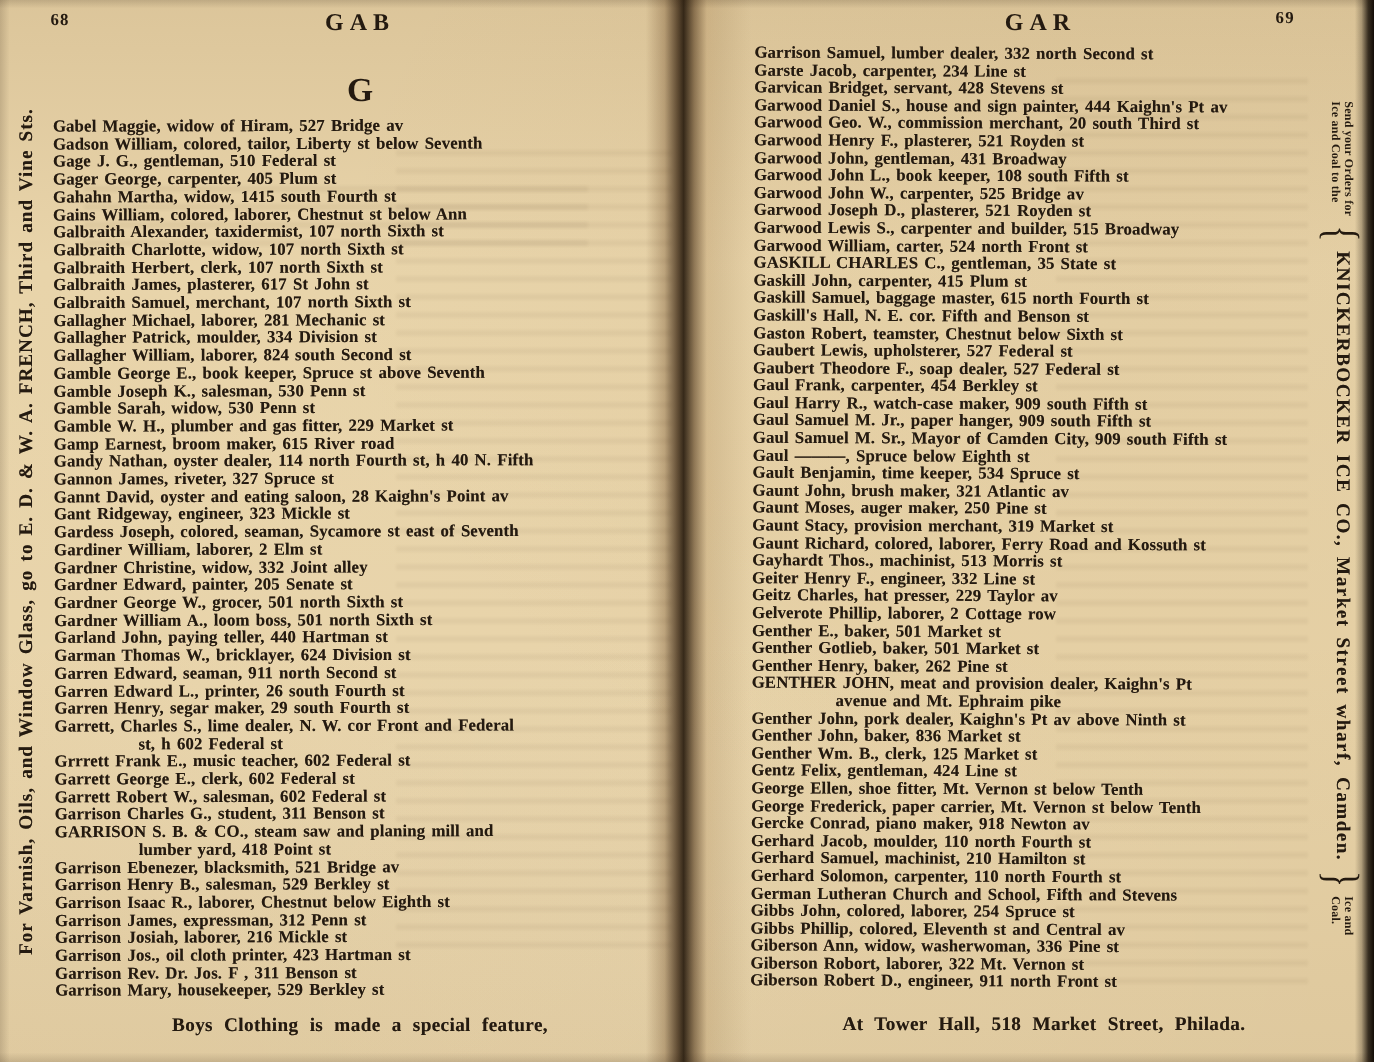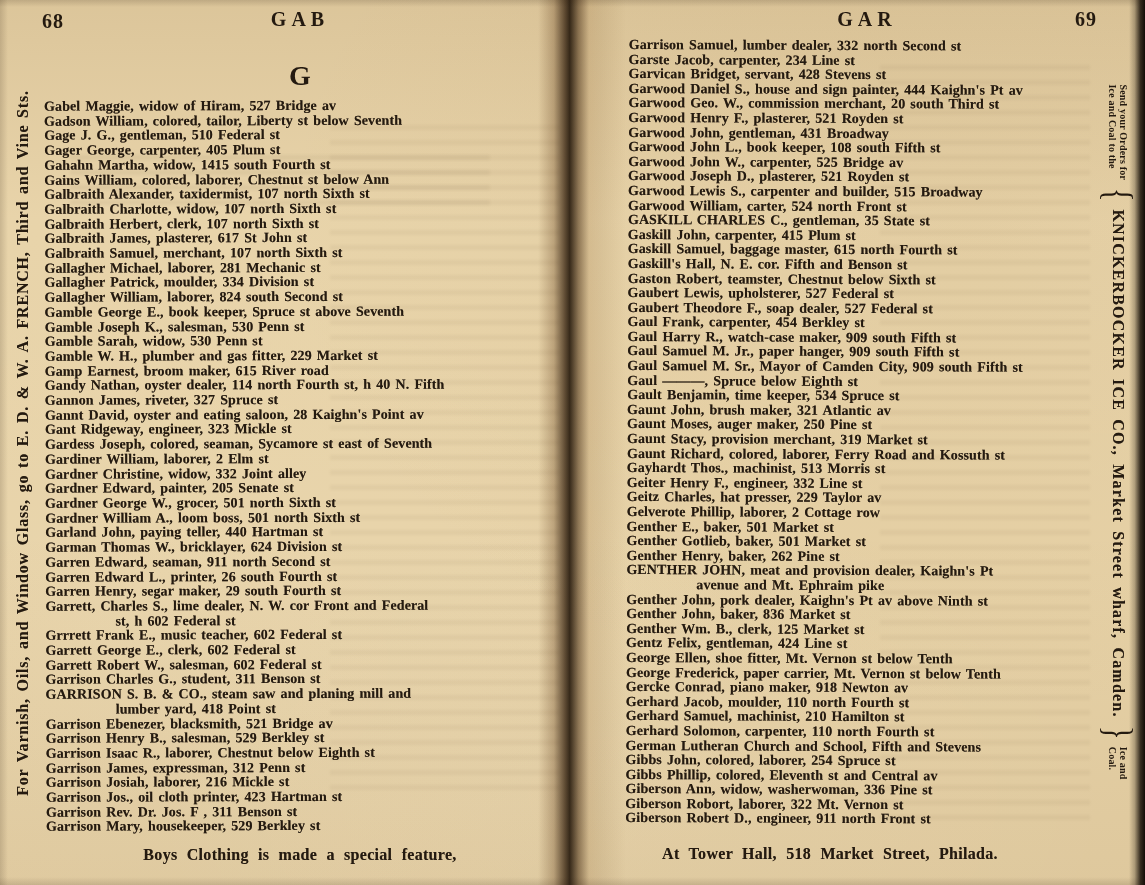--- a/index.html
+++ b/index.html
@@ -29,21 +29,21 @@
     background:linear-gradient(90deg, rgba(40,25,10,0.16), rgba(0,0,0,0)); }
   .edge-top { position:absolute; top:0; left:0; width:100%; height:7px; pointer-events:none;
     background:linear-gradient(180deg, rgba(40,25,10,0.16), rgba(0,0,0,0)); }
   .edge-bottom { position:absolute; bottom:0; left:0; width:100%; height:8px; pointer-events:none;
     background:linear-gradient(0deg, rgba(40,25,10,0.14), rgba(0,0,0,0)); }
 
   .ghost { position:absolute; opacity:0.05; filter:blur(1.5px); pointer-events:none;
     background:repeating-linear-gradient(180deg,
       rgba(70,50,25,0) 0 5px, rgba(70,50,25,0.9) 5px 10px, rgba(70,50,25,0) 10px 15px); }
 
-  .pageno { position:absolute; font-size:20px; font-weight:bold; letter-spacing:1px; }
+  .pageno { position:absolute; font-size:14px; font-weight:bold; letter-spacing:1px; }
   .running-head { position:absolute; text-align:center; font-size:20px; font-weight:bold; letter-spacing:5px; }
   .section-letter { position:absolute; text-align:center; font-size:28px; font-weight:bold; }
 
   .entries { position:absolute; }
   .entry { white-space:nowrap; font-weight:bold; letter-spacing:0.1px; word-spacing:1.5px;
     text-shadow:0 0 0.4px rgba(36,26,16,0.55); }
   .left-entries  { left:45px;  top:99px;  width:524px; transform:rotate(-0.15deg); }
   .right-entries { left:627px; top:39px;  width:470px; transform:rotate(0.25deg); }
   .left-entries .entry  { font-size:14px; line-height:14.7px; }
   .right-entries .entry { font-size:14px; line-height:14.6px; }
@@ -128,21 +128,21 @@
       <div class="entry">Garrison Josiah, laborer, 216 Mickle st</div>
       <div class="entry">Garrison Jos., oil cloth printer, 423 Hartman st</div>
       <div class="entry">Garrison Rev. Dr. Jos. F , 311 Benson st</div>
       <div class="entry">Garrison Mary, housekeeper, 529 Berkley st</div>
     </div>
   <div class="footer-line" style="left:60px; top:846px; width:480px;text-align:center;">Boys Clothing is made a special feature,</div>
 </div>
 
 <div>
   <div class="running-head" style="left:637px; top:8px; width:460px;">GAR</div>
-  <div class="pageno" style="left:1063px; top:8px;margin-left:12px;">69</div>
+  <div class="pageno" style="left:1063px; top:8px;">69</div>
   <div class="entries right-entries">
       <div class="entry">Garrison Samuel, lumber dealer, 332 north Second st</div>
       <div class="entry">Garste Jacob, carpenter, 234 Line st</div>
       <div class="entry">Garvican Bridget, servant, 428 Stevens st</div>
       <div class="entry">Garwood Daniel S., house and sign painter, 444 Kaighn's Pt av</div>
       <div class="entry">Garwood Geo. W., commission merchant, 20 south Third st</div>
       <div class="entry">Garwood Henry F., plasterer, 521 Royden st</div>
       <div class="entry">Garwood John, gentleman, 431 Broadway</div>
       <div class="entry">Garwood John L., book keeper, 108 south Fifth st</div>
       <div class="entry">Garwood John W., carpenter, 525 Bridge av</div>
@@ -185,21 +185,21 @@
       <div class="entry">Gerhard Jacob, moulder, 110 north Fourth st</div>
       <div class="entry">Gerhard Samuel, machinist, 210 Hamilton st</div>
       <div class="entry">Gerhard Solomon, carpenter, 110 north Fourth st</div>
       <div class="entry">German Lutheran Church and School, Fifth and Stevens</div>
       <div class="entry">Gibbs John, colored, laborer, 254 Spruce st</div>
       <div class="entry">Gibbs Phillip, colored, Eleventh st and Central av</div>
       <div class="entry">Giberson Ann, widow, washerwoman, 336 Pine st</div>
       <div class="entry">Giberson Robort, laborer, 322 Mt. Vernon st</div>
       <div class="entry">Giberson Robert D., engineer, 911 north Front st</div>
     </div>
-  <div class="footer-line" style="left:600px; top:845px; width:460px;">At Tower Hall, 518 Market Street, Philada.</div>
+  <div class="footer-line" style="left:640px; top:845px; width:460px;">At Tower Hall, 518 Market Street, Philada.</div>
 </div>
 
 <div class="side-left">For Varnish, Oils, and Window Glass, go to E. D. &amp; W. A. FRENCH, Third and Vine Sts.</div>
 
 <div class="side-right">
   <div class="side-small">
     <div>Send your Orders for</div>
     <div>Ice and Coal to the</div>
   </div>
   <div class="side-brace">{</div>

